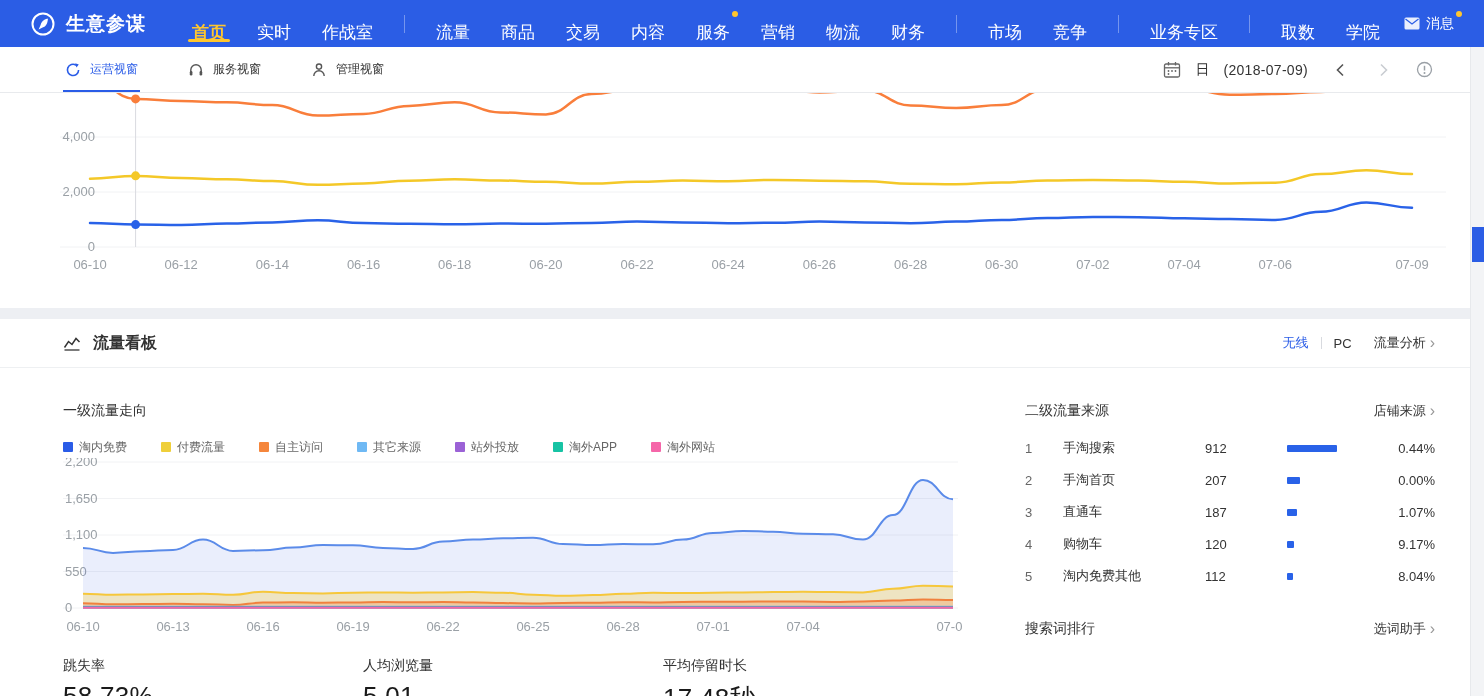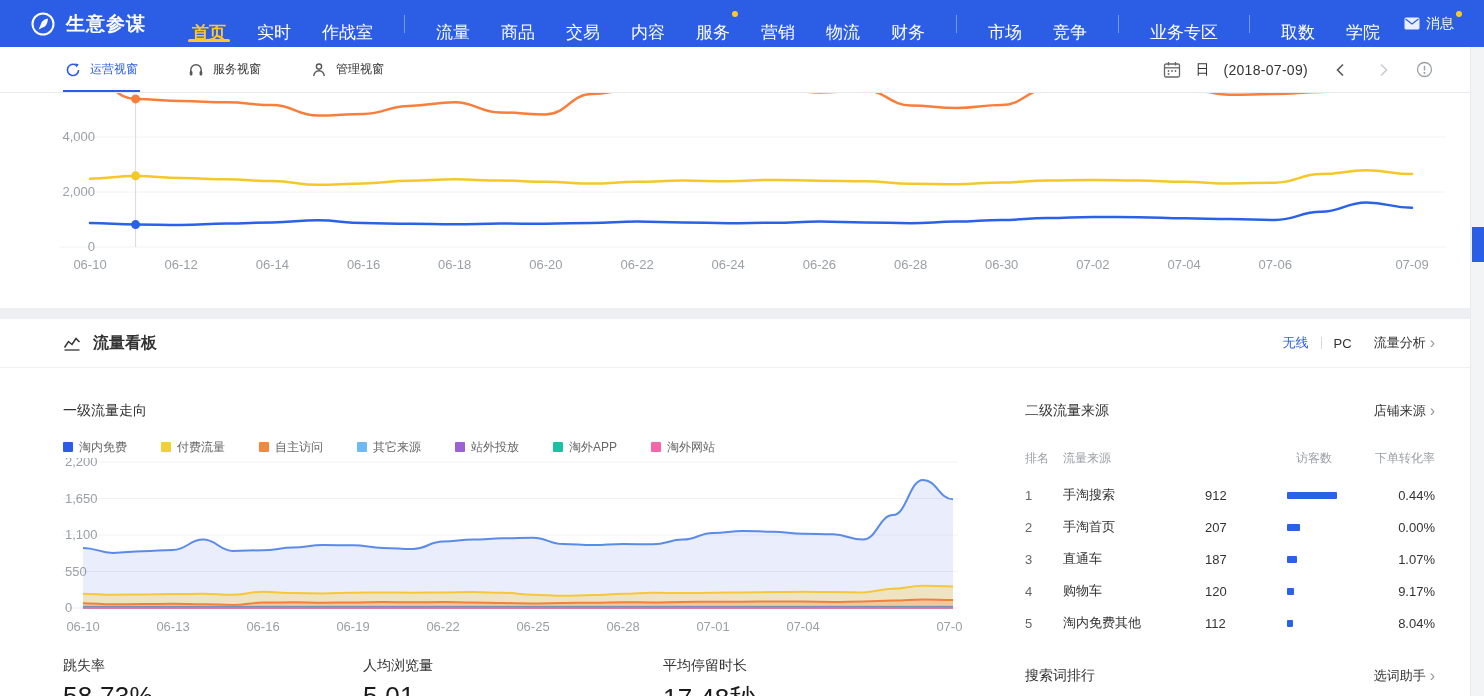--- a/index.html
+++ b/index.html
@@ -369,26 +369,20 @@
     </div>
 
     <div class="rightcol">
       <div class="rc-head">
         <span class="sec-title">二级流量来源</span>
         <a class="hlink" style="font-size:13px;">
           <span>店铺来源</span>
           <span class="chev">›</span>
         </a>
       </div>
-      <div class="tbl-head">
-        <span class="th-rank">排名</span>
-        <span class="th-src">流量来源</span>
-        <span class="th-vis">访客数</span>
-        <span class="th-conv">下单转化率</span>
-      </div>
       <div class="tbl-rows">
         <div class="trow">
           <span class="td-rank">1</span>
           <span class="td-name">手淘搜索</span>
           <span class="td-vis">912</span>
           <span class="td-bar">
               <i style="width: 50px; background: rgb(41, 98, 232);"></i>
             </span>
           <span class="td-conv">0.44%</span>
         </div>

